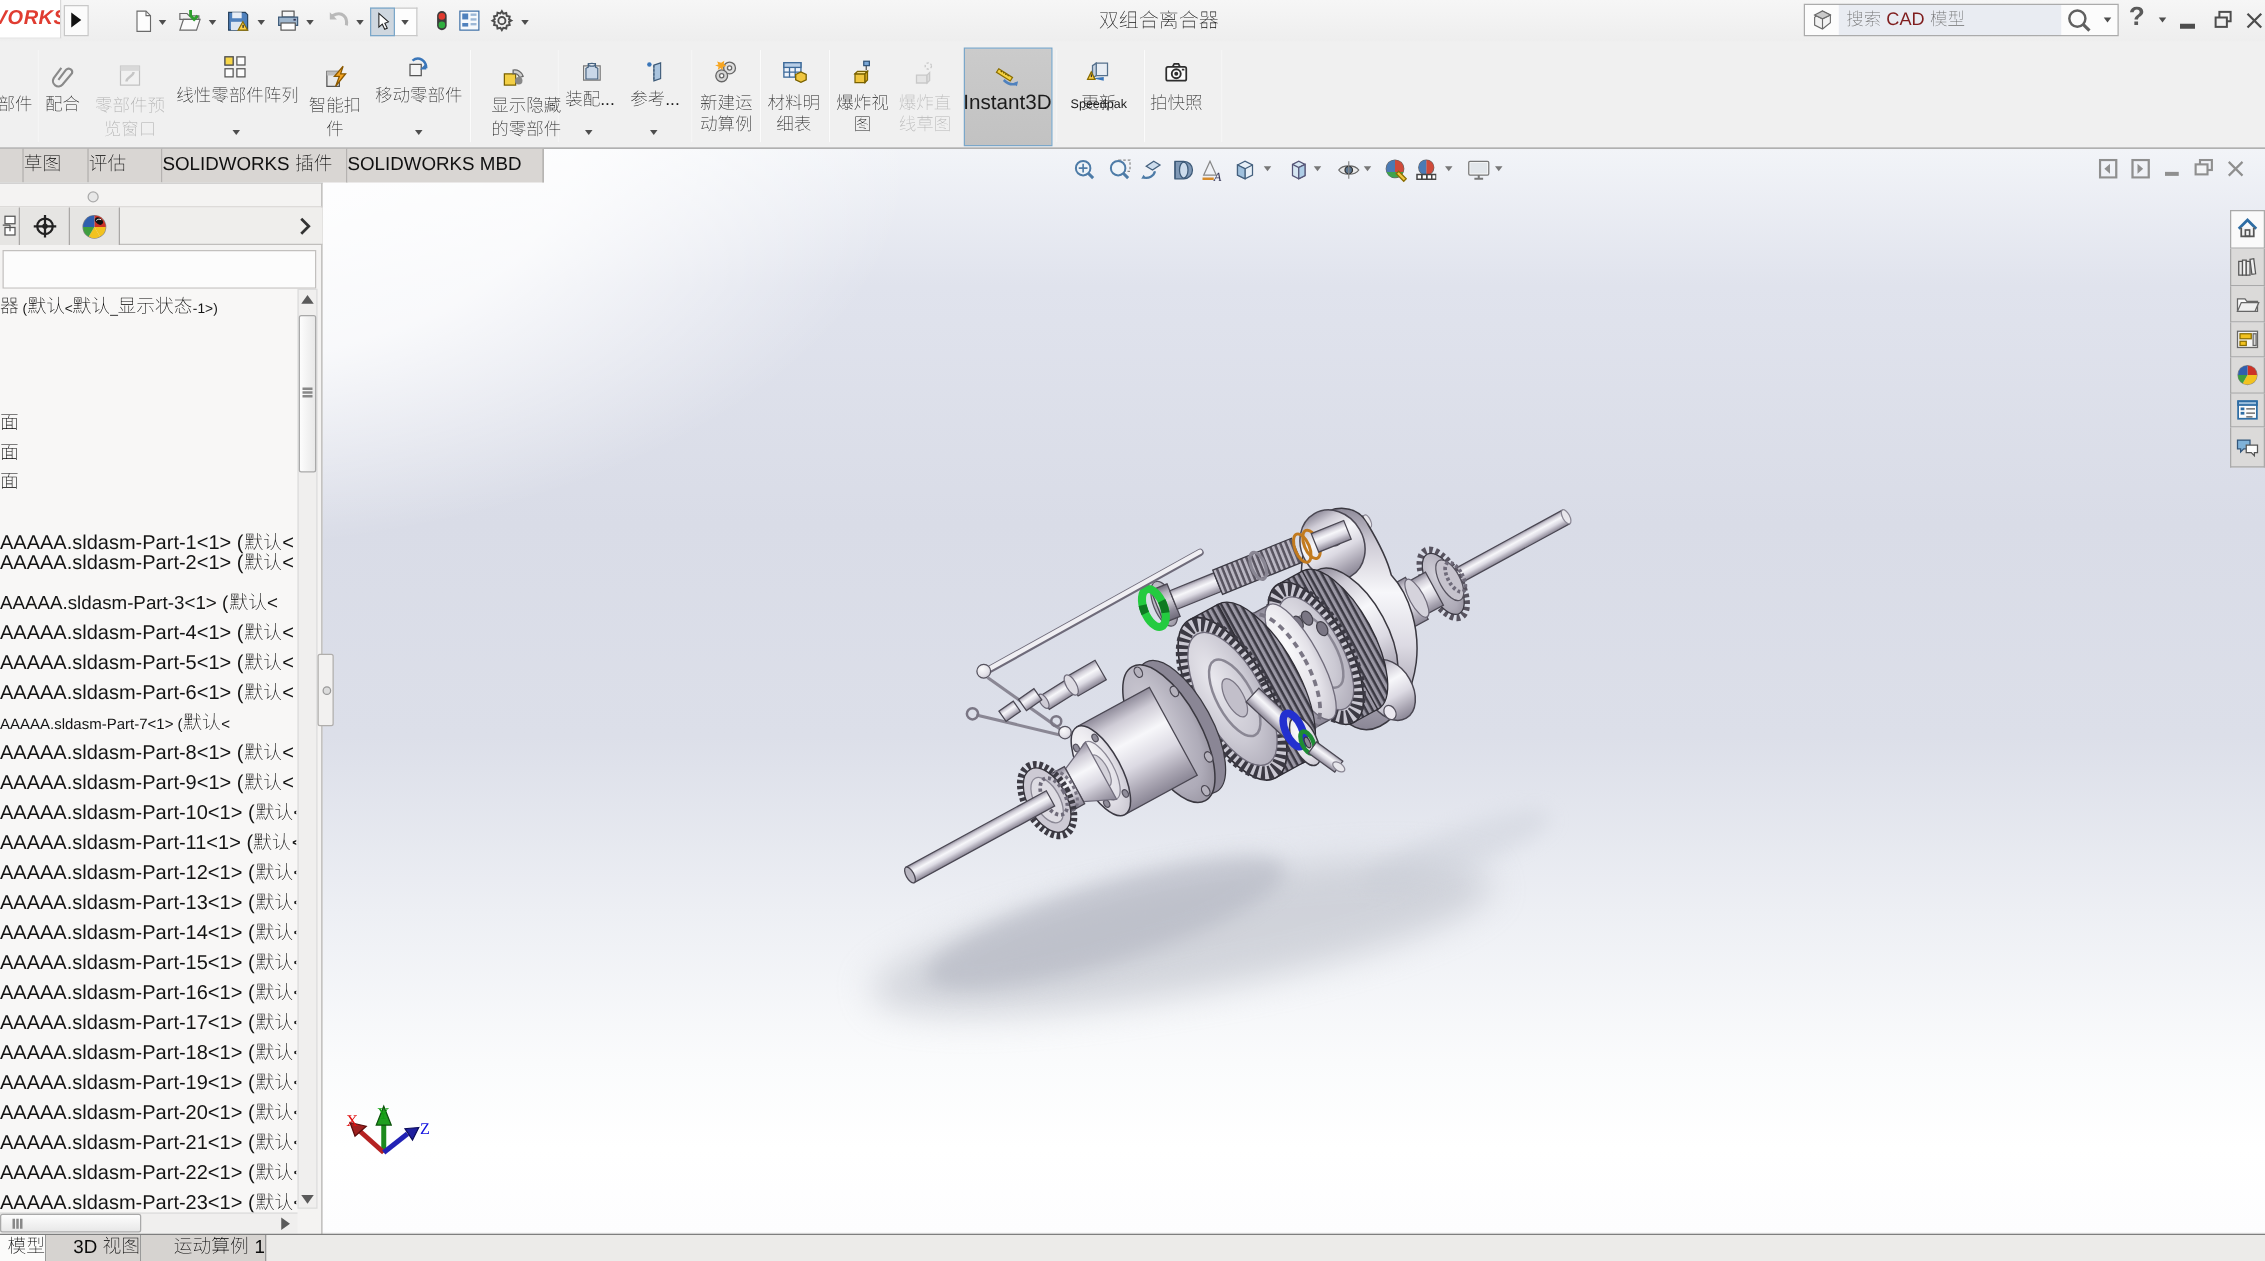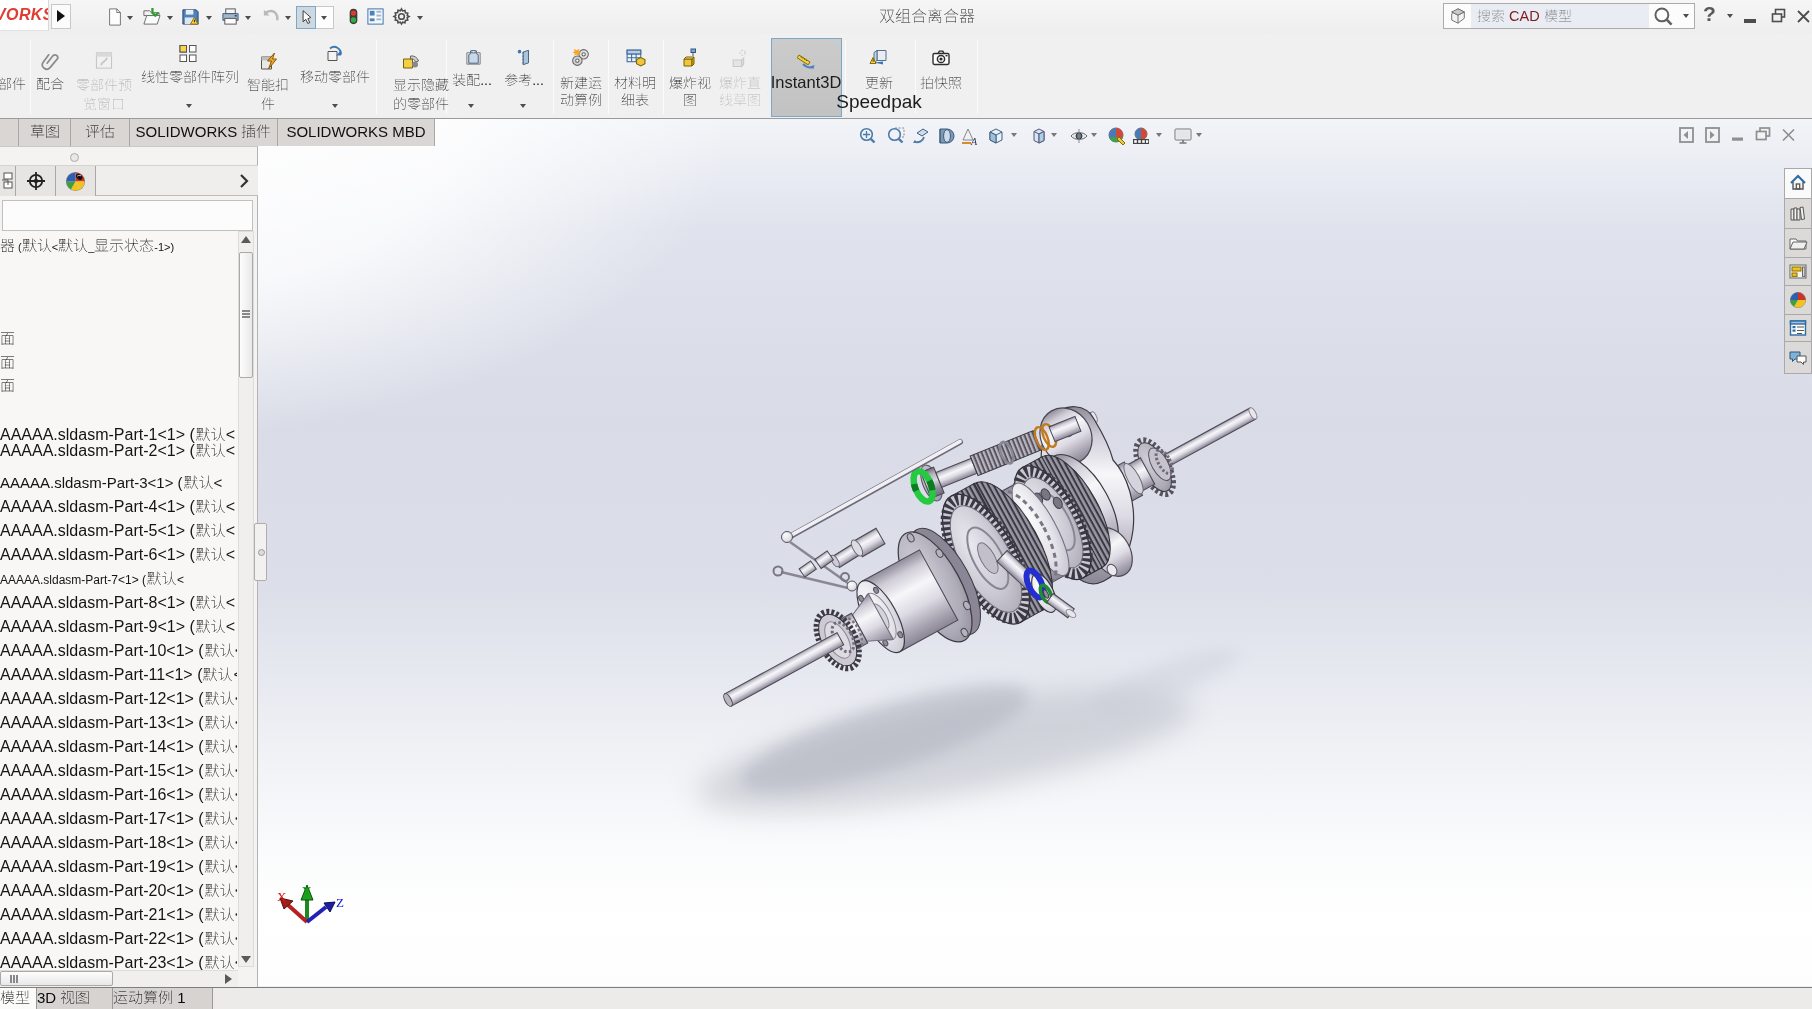--- a/index.html
+++ b/index.html
@@ -1,22 +1,22 @@
 <!DOCTYPE html>
 <html><head><meta charset="utf-8"><style>
 *{margin:0;padding:0;box-sizing:border-box}
 html,body{width:1812px;height:1009px;overflow:hidden;font-family:"Liberation Sans",sans-serif;background:#f0f0f0}
 .ab{position:absolute}
 svg{display:inline-block}
 .dd{position:absolute;width:0;height:0;border-left:3.5px solid transparent;border-right:3.5px solid transparent;border-top:4px solid #4d4d4d}
 .rsep{position:absolute;top:40px;height:74px;width:1px;background:#dcdcdc;border-right:1px solid #fbfbfb}
-.tab{position:absolute;top:119px;height:27px;background:#d9d6d3;border-right:1px solid #a9a7a5;color:#101010;font-size:15px;text-align:center;line-height:26px}
+.tab{position:absolute;top:119px;height:27px;background:#d9d6d3;border-right:1px solid #a9a7a5;color:#101010;font-size:15px;line-height:26px}
 .tpbtn{position:absolute;left:1784px;width:28px;background:#dbdad9;border:1px solid #a9a9a9;border-top:none}
 .trow{position:absolute;left:0;width:237px;overflow:hidden;white-space:nowrap;color:#141414;font-size:15px;height:20px}
-.btab{position:absolute;top:988px;height:21px;background:#d6d3d0;border-right:1px solid #999;color:#0a0a0a;font-size:15px;text-align:left;line-height:20px}
+.btab{position:absolute;top:988px;height:21px;background:#d6d3d0;border-right:1px solid #999;color:#0a0a0a;font-size:15px;text-align:right;line-height:20px}
 </style></head><body>
 <svg width="0" height="0" style="position:absolute">
     <defs>
       <path id="c0" d="M496 -750H885V-720H496ZM874 -750H879L885 -752L905 -745Q873 -529 802 -369Q730 -209 633 -100Q536 8 427 70Q426 67 422 62Q419 58 414 54Q410 50 406 47Q513 -11 608 -118Q704 -224 774 -380Q844 -535 874 -741ZM569 -731Q595 -548 642 -394Q689 -240 766 -126Q844 -13 960 49Q956 52 952 56Q947 61 943 65Q939 69 936 74Q819 6 741 -110Q663 -226 615 -382Q567 -539 539 -727ZM73 -750H427V-720H73ZM411 -750H416L422 -752L440 -746Q417 -539 363 -380Q309 -222 234 -110Q159 1 72 69Q70 66 66 62Q62 58 58 54Q53 49 49 47Q113 0 171 -74Q229 -147 277 -246Q325 -346 360 -470Q394 -593 411 -741ZM97 -572 121 -586Q169 -525 218 -456Q267 -387 312 -317Q357 -247 394 -184Q430 -121 453 -72L427 -55Q404 -105 368 -168Q332 -232 288 -302Q243 -373 194 -442Q145 -512 97 -572Z"></path>
       <path id="c1" d="M373 16H951V46H373ZM499 -522H848V-492H499ZM500 -255H849V-226H500ZM487 -780H858V30H828V-751H517V30H487ZM68 -195Q67 -199 65 -206Q63 -212 61 -218Q59 -225 56 -229Q70 -231 90 -250Q110 -268 135 -296Q149 -310 176 -342Q203 -373 237 -417Q271 -461 308 -512Q344 -562 375 -614L404 -599Q333 -490 254 -390Q176 -291 97 -217V-216Q97 -216 92 -214Q88 -212 82 -209Q77 -206 72 -202Q68 -199 68 -195ZM68 -195V-223L91 -239L393 -299Q393 -292 394 -284Q395 -277 396 -272Q290 -250 227 -236Q164 -222 132 -214Q100 -207 87 -203Q74 -199 68 -195ZM62 -432Q61 -436 59 -442Q57 -449 55 -456Q53 -462 51 -466Q63 -468 78 -486Q92 -504 110 -530Q120 -544 140 -574Q159 -604 183 -645Q207 -686 232 -733Q256 -780 276 -827L306 -814Q274 -748 238 -683Q203 -618 166 -560Q129 -502 90 -455V-454Q90 -454 86 -452Q82 -450 76 -446Q70 -443 66 -440Q62 -436 62 -432ZM62 -432V-460L85 -474L312 -503Q312 -497 312 -488Q312 -480 313 -475Q234 -464 186 -456Q138 -449 113 -444Q88 -440 78 -438Q67 -435 62 -432ZM52 -38Q95 -48 150 -61Q206 -74 270 -89Q333 -104 397 -119L399 -91Q308 -69 218 -47Q127 -25 59 -8Z"></path>
       <path id="c2" d="M246 -500H754V-471H246ZM222 -30H778V0H222ZM207 -317H801V65H771V-287H236V68H207ZM525 -831 550 -819Q500 -741 426 -668Q351 -594 260 -534Q170 -474 72 -434Q68 -439 62 -446Q57 -452 51 -456Q149 -495 239 -553Q329 -611 402 -682Q476 -754 525 -831ZM514 -783Q592 -685 704 -608Q816 -530 958 -463Q952 -459 946 -452Q939 -444 935 -437Q840 -484 759 -536Q678 -587 610 -645Q543 -703 488 -771Z"></path>
       <path id="c3" d="M71 -727H931V-698H71ZM847 -286H877V18Q877 35 872 44Q866 53 852 58Q836 62 805 63Q774 64 722 64Q721 57 718 49Q714 41 710 34Q740 35 764 35Q789 35 806 34Q823 34 830 34Q841 34 844 30Q847 27 847 18ZM586 -203 612 -216Q634 -189 656 -157Q679 -125 698 -95Q716 -65 727 -42L701 -26Q690 -49 671 -80Q652 -110 630 -142Q608 -175 586 -203ZM317 -640 335 -660Q397 -630 465 -594Q533 -559 594 -525Q656 -491 697 -465L677 -441Q647 -461 604 -486Q562 -510 513 -537Q464 -564 414 -590Q363 -617 317 -640ZM120 -286H862V-257H149V70H120ZM182 -654H212V-406H784V-654H814V-376H182ZM640 -665 665 -653Q619 -610 558 -569Q497 -528 431 -492Q365 -457 304 -430Q302 -435 296 -443Q289 -451 284 -455Q346 -480 412 -513Q477 -546 536 -585Q596 -624 640 -665ZM292 -44Q291 -48 289 -54Q287 -61 285 -68Q283 -74 281 -78Q293 -80 308 -96Q322 -111 339 -133Q349 -145 368 -171Q387 -197 410 -234Q434 -270 458 -312Q482 -354 502 -396L532 -381Q501 -323 466 -266Q431 -208 394 -158Q358 -107 321 -66V-65Q321 -65 316 -63Q312 -61 306 -58Q301 -55 296 -52Q292 -48 292 -44ZM292 -44V-71L319 -84L670 -116Q672 -109 674 -101Q676 -93 678 -88Q577 -78 510 -72Q443 -65 402 -61Q361 -57 340 -54Q318 -51 308 -48Q298 -46 292 -44ZM459 -825 484 -835Q499 -807 514 -775Q529 -743 537 -721L511 -707Q503 -730 488 -764Q473 -797 459 -825Z"></path>
       <path id="c4" d="M166 -753V-561H393V-753ZM136 -782H423V-531H136ZM596 -753V-561H835V-753ZM567 -782H865V-531H567ZM59 -409H942V-379H59ZM149 7H415V36H149ZM580 7H850V36H580ZM607 -403Q643 -361 700 -323Q758 -285 825 -256Q892 -228 957 -212Q953 -209 949 -204Q945 -200 942 -196Q939 -191 936 -187Q872 -205 804 -236Q737 -267 678 -307Q620 -347 582 -391ZM136 -231H422V65H392V-202H166V70H136ZM568 -231H865V65H835V-202H597V70H568ZM462 -533 495 -527Q463 -462 404 -395Q345 -328 260 -270Q174 -211 61 -169Q59 -173 56 -176Q52 -180 48 -184Q45 -187 41 -190Q152 -231 236 -288Q321 -345 378 -409Q435 -473 462 -533ZM622 -486 639 -508Q677 -495 719 -474Q761 -454 785 -435L768 -411Q744 -430 702 -452Q660 -473 622 -486Z"></path>
       <path id="c5" d="M645 -771H900V-742H674V72H645ZM896 -771H902L908 -773L928 -759Q900 -692 864 -612Q828 -532 793 -458Q868 -384 894 -324Q921 -263 921 -209Q921 -175 912 -143Q904 -111 882 -97Q872 -90 857 -86Q842 -82 825 -80Q804 -78 779 -78Q754 -79 731 -80Q730 -86 727 -95Q724 -104 719 -111Q746 -108 772 -108Q798 -107 817 -108Q830 -110 842 -112Q853 -115 862 -120Q879 -131 886 -156Q892 -182 891 -209Q891 -261 863 -320Q835 -378 758 -454Q778 -495 798 -536Q817 -578 835 -618Q853 -659 868 -696Q884 -734 896 -765ZM93 -705H553V-675H93ZM60 -433H576V-404H60ZM163 -645 190 -654Q216 -608 236 -554Q257 -501 264 -462L234 -452Q227 -492 206 -546Q186 -599 163 -645ZM468 -657 500 -647Q486 -610 470 -568Q453 -526 436 -486Q419 -447 403 -417L376 -425Q392 -456 410 -497Q427 -538 442 -580Q458 -623 468 -657ZM146 -22H509V8H146ZM130 -293H522V49H492V-264H159V59H130ZM269 -824 294 -831Q312 -800 328 -762Q345 -725 353 -700L327 -689Q319 -715 302 -754Q286 -792 269 -824Z"></path>
       <path id="c6" d="M621 -819H650V71H621ZM446 -785 475 -780Q462 -708 443 -640Q424 -573 399 -515Q374 -457 343 -411Q341 -413 336 -416Q332 -420 328 -423Q323 -426 319 -428Q350 -472 374 -529Q399 -586 417 -651Q435 -716 446 -785ZM427 -615H899V-585H419ZM317 -317H939V-287H317ZM293 -827 322 -819Q291 -735 251 -656Q211 -576 164 -506Q118 -437 67 -381Q65 -384 61 -388Q57 -393 53 -398Q49 -402 45 -405Q95 -457 140 -525Q186 -593 226 -670Q265 -747 293 -827ZM190 -588 218 -616 220 -615V68H190Z"></path>
@@ -607,21 +607,21 @@
     <path d="M8 3h9v10H8z" fill="#e8edf3" stroke="#55708c"></path>
     <path d="M8 3l-3 2v10l3-2z" fill="#c6d2e0" stroke="#55708c"></path>
     <path d="M5 15l9 2v-3z" fill="#3a76b9"></path>
     <path d="M4 10l3 6H1z" fill="#ffd24a" stroke="#8a6d00"></path>
     <rect x="3.6" y="12" width="1" height="2.2" fill="#333"></rect>
   </svg>
 <div class="ab" style="left:879px;top:74px;transform:translateX(-50%)"><svg style="vertical-align:-2.0px;fill:#1c1c1c;" width="28.0" height="14" viewBox="0 -860 2000 1000">
       <use href="#c46" x="0"></use>
       <use href="#c30" x="1000"></use>
     </svg></div>
-<div class="ab" style="left:879px;top:91px;transform:translateX(-50%);font-size:19px;color:#1c1c1c">Speedpak</div>
+<div class="ab" style="left:879px;top:78px;transform:translateX(-50%);font-size:10px;color:#1c1c1c">Speedpak</div>
 <svg class="ab" style="left:931px;top:46px" width="20" height="23" viewBox="0 0 20 20">
     <rect x="2" y="6" width="16" height="11" rx="1.4" fill="#fdfdfd" stroke="#2e2e2e" stroke-width="1.4"></rect>
     <path d="M7 6l1.4-2.4h3.4L13 6" fill="none" stroke="#2e2e2e" stroke-width="1.4"></path>
     <circle cx="10" cy="11.5" r="3.6" fill="none" stroke="#2e2e2e" stroke-width="1.5"></circle>
     <circle cx="10" cy="11.5" r="1.6" fill="#2e2e2e"></circle>
     <rect x="14.5" y="7.5" width="2" height="1.4" fill="#2e2e2e"></rect>
   </svg>
 <div class="ab" style="left:941px;top:74px;transform:translateX(-50%)"><svg style="vertical-align:-2.0px;fill:#1c1c1c;" width="42.0" height="14" viewBox="0 -860 3000 1000">
       <use href="#c47" x="0"></use>
       <use href="#c48" x="1000"></use>

